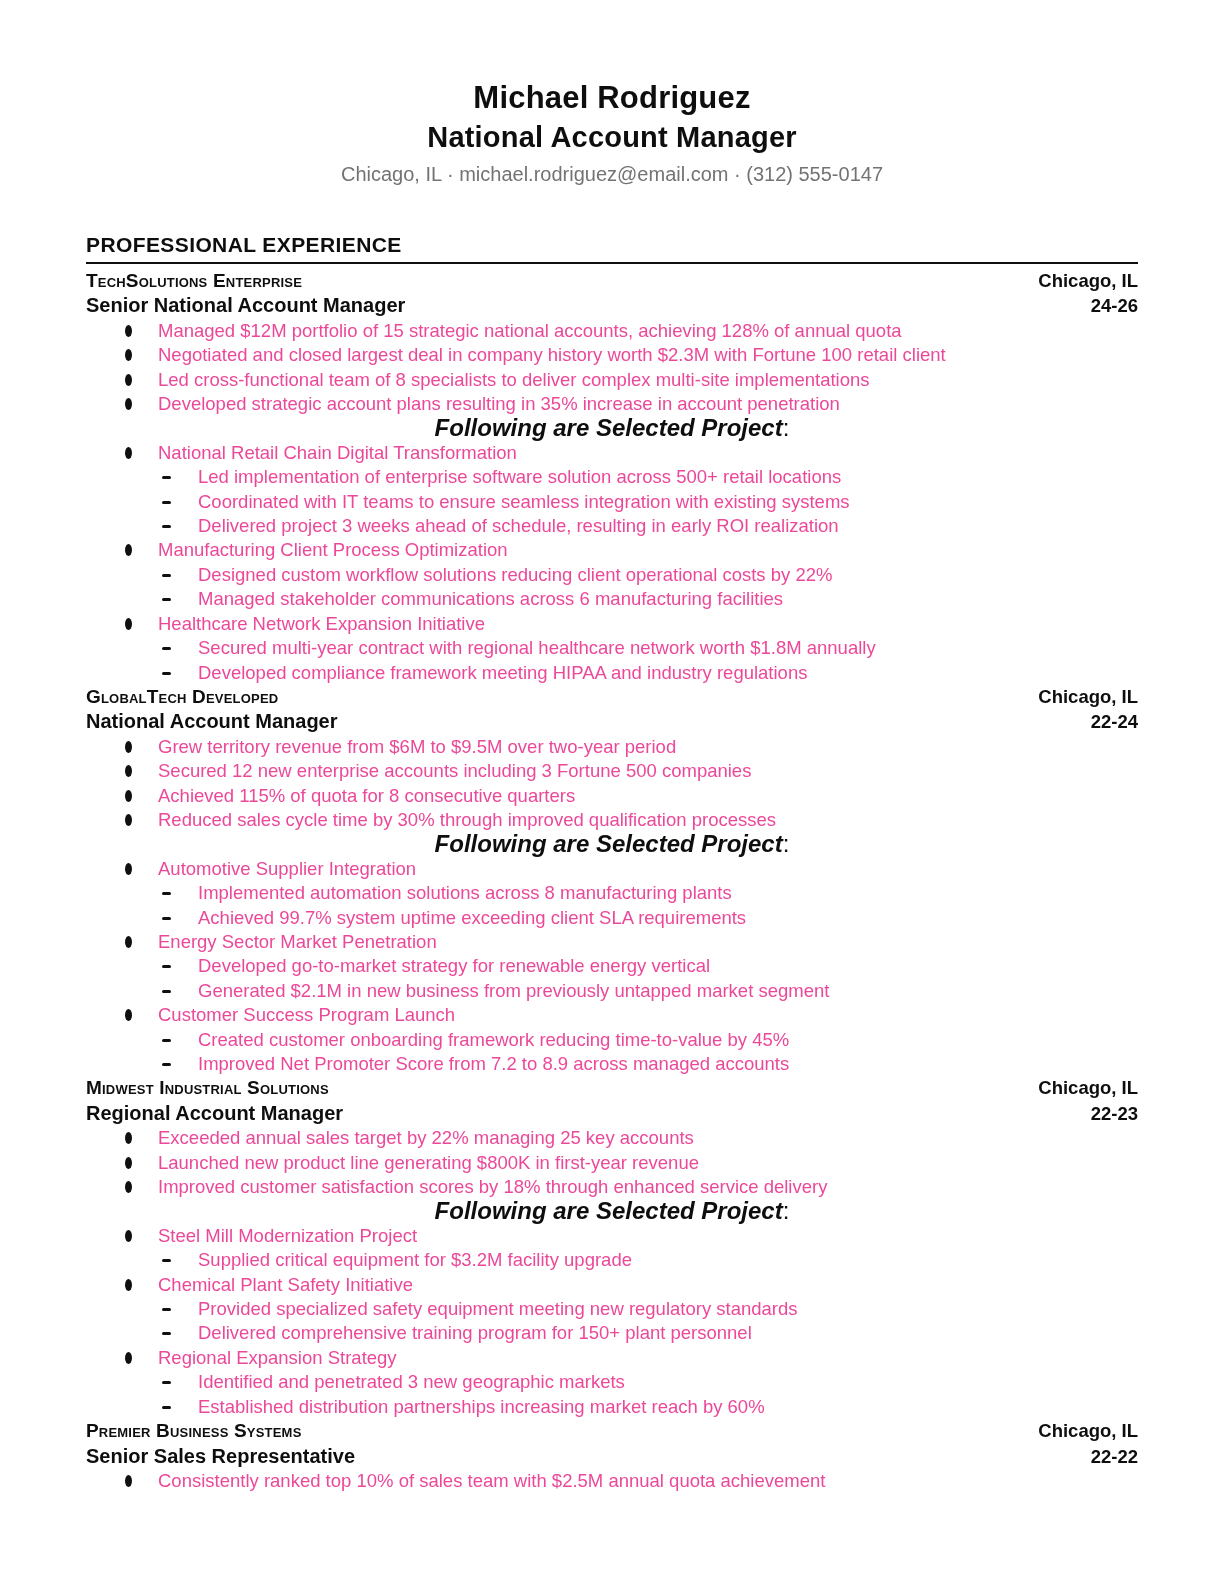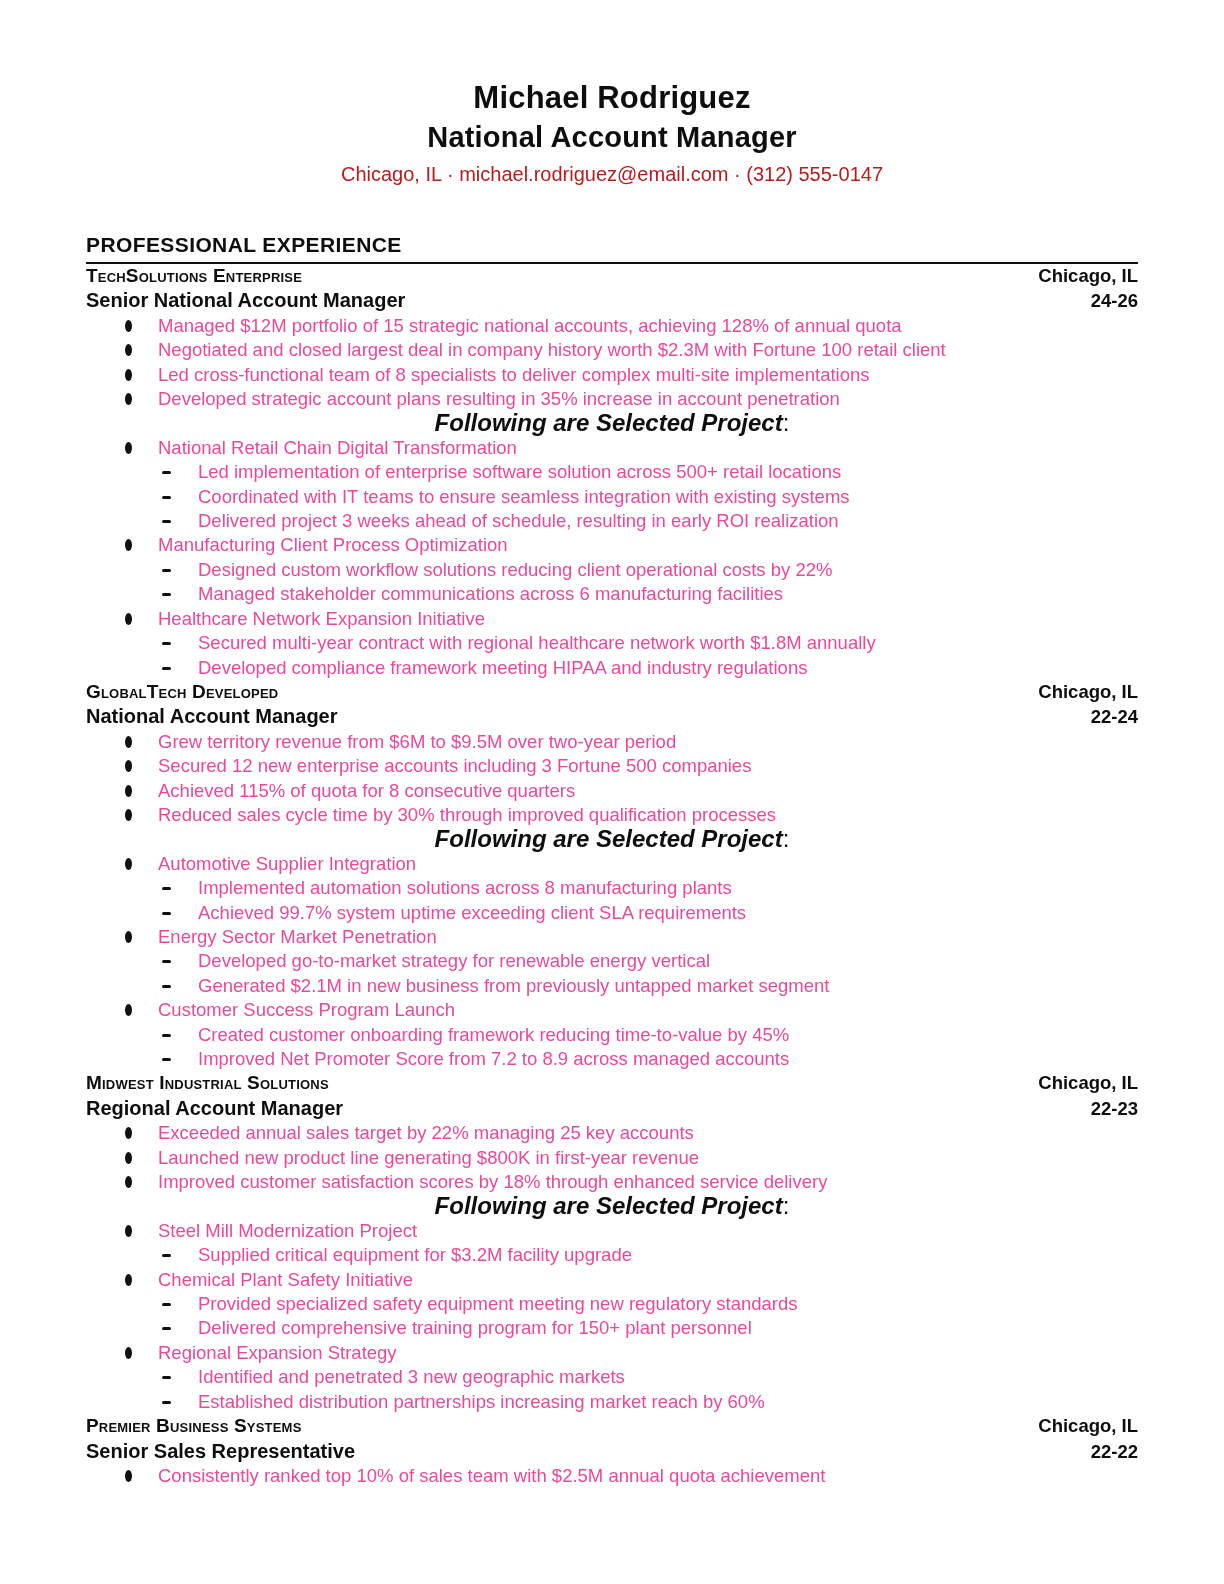--- a/index.html
+++ b/index.html
@@ -9,30 +9,30 @@
     color:#0e0e0e;
     font-family:"Liberation Sans", sans-serif;
     -webkit-font-smoothing:antialiased;
   }
   .page { width:1224px; height:1584px; padding:78px 86px 52px 86px; background:#fff; }
 
   
   .hdr { text-align:center; }
   .name  { font-size:31px; font-weight:700; line-height:40px; letter-spacing:.2px; }
   .ptitle{ font-size:29px; font-weight:700; line-height:38px; letter-spacing:.2px; }
-  .contact{ font-size:20px; font-weight:400; line-height:30px; margin-top:3px; color:#b91c1c; }
+  .contact{ font-size:20px; font-weight:400; line-height:30px; margin-top:3px; color:#737373; }
 
   
   .sec-title{
     margin-top:44px;
     font-size:21px; font-weight:700; letter-spacing:.4px;
     padding-bottom:5px;
     border-bottom:2px solid #101010;
   }
-  .jobs{ }
+  .jobs{ margin-top:5px; }
 
   .row{ display:flex; justify-content:space-between; align-items:baseline; line-height:24.4px; }
   .company{ font-weight:700; font-size:19px; font-variant:small-caps; letter-spacing:.2px; }
   .loc, .dates{ font-weight:700; font-size:18.5px; text-align:right; }
   .role{ font-weight:700; font-size:20px; }
 
   .b1{ display:flex; align-items:flex-start; padding-left:39px; line-height:24.4px; font-size:18.5px; }
   .b1 .dot{ flex:0 0 auto; width:7px; height:12px; border-radius:50%; background:#101010; margin-top:6px; margin-right:26px; }
   .b2{ display:flex; align-items:flex-start; padding-left:76px; line-height:24.4px; font-size:18.5px;text-align:center; }
   .b2 .dash{ flex:0 0 auto; width:9px; height:3px; border-radius:1.5px; background:#101010; margin-top:11px; margin-right:27px; }

